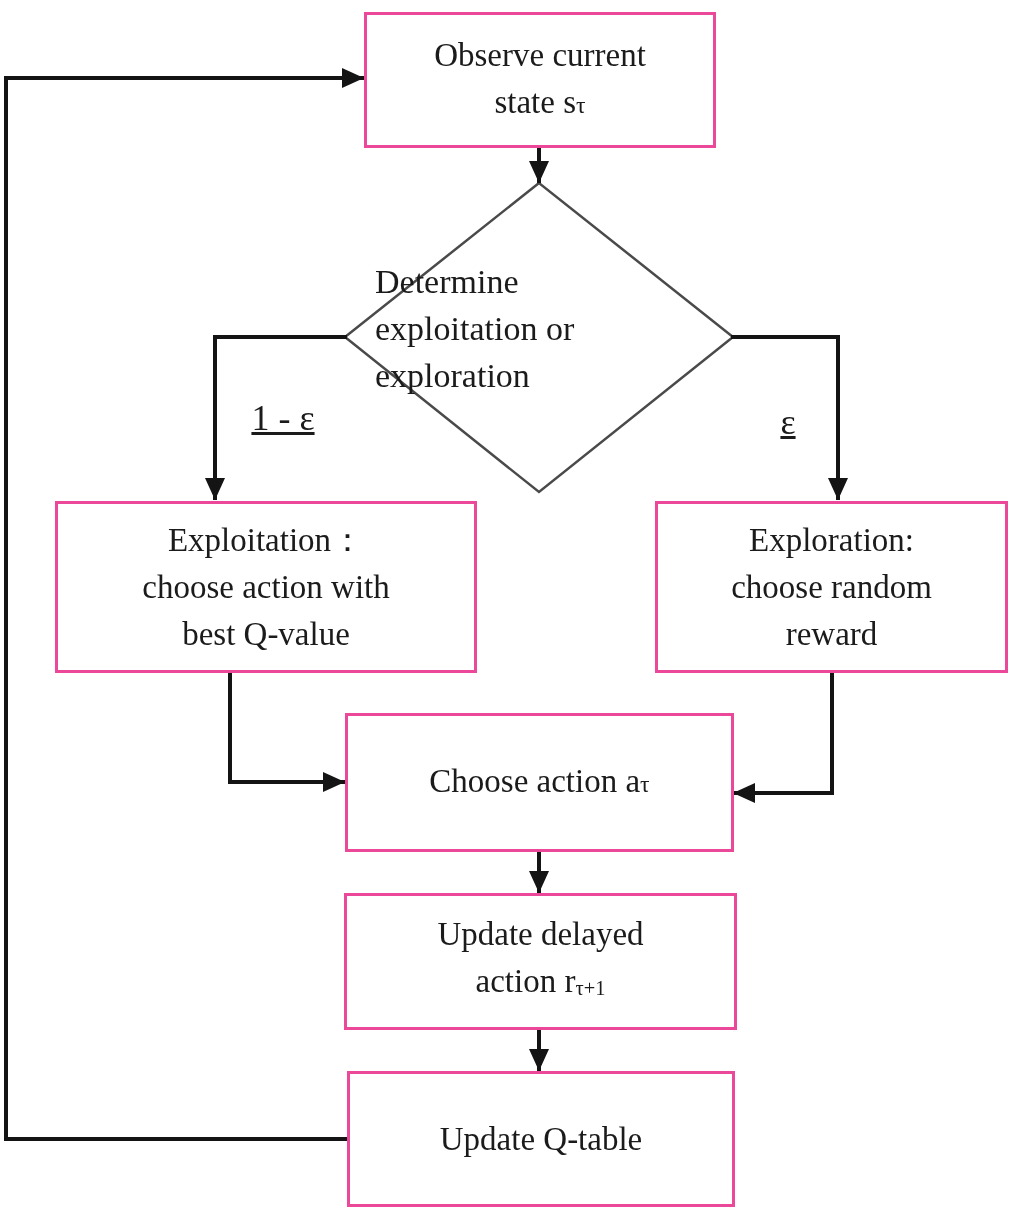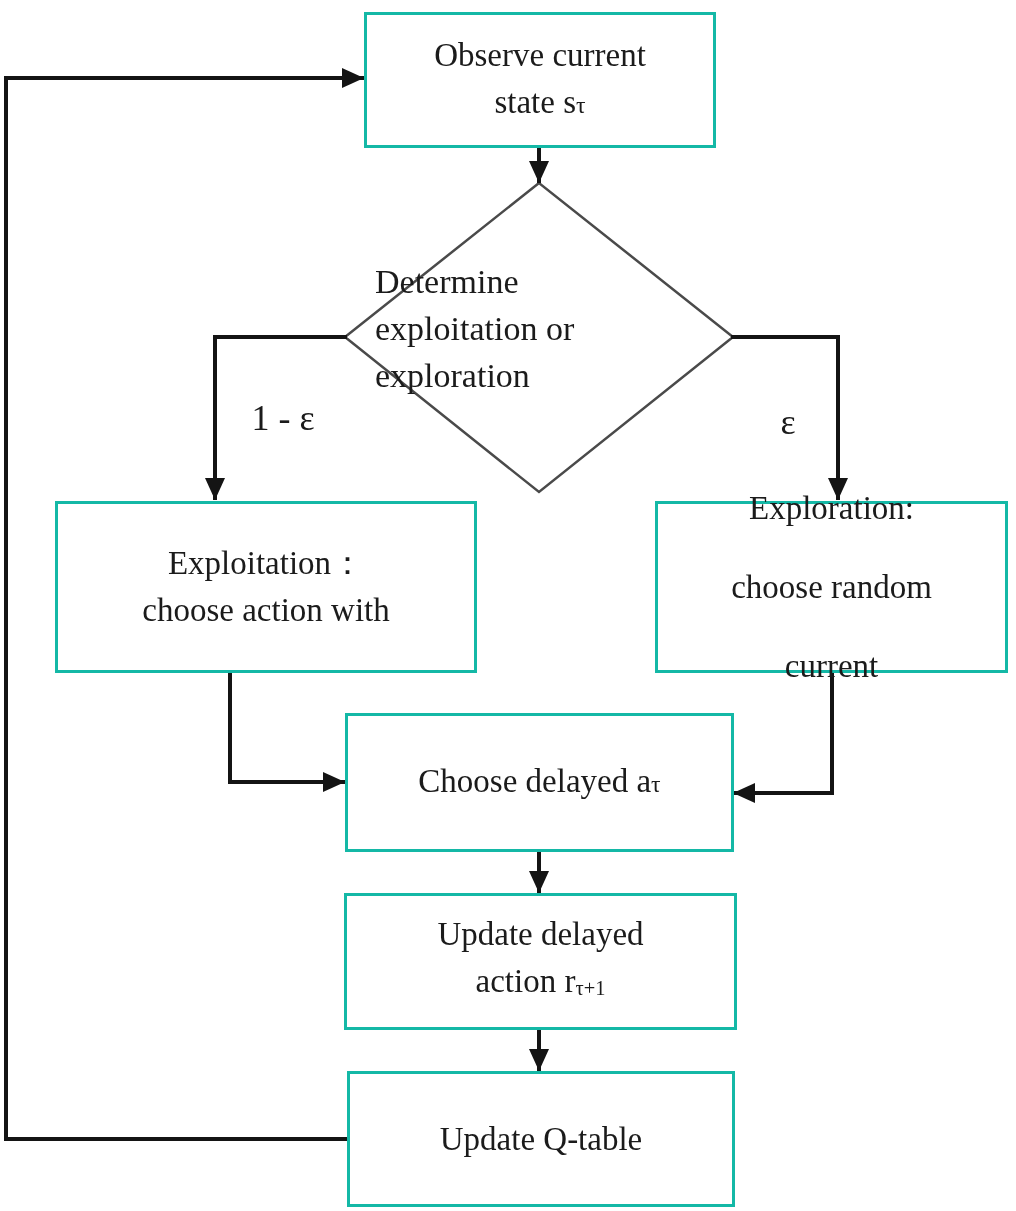--- a/index.html
+++ b/index.html
@@ -16,49 +16,50 @@
     color: #1b1b1b;
     overflow: hidden;
   }
   #edges {
     position: absolute;
     left: 0; top: 0;
     width: 1016px; height: 1211px;
   }
   .node {
     position: absolute;
-    border: 3px solid #14b8a6;
+    border: 3px solid #ec4899;
     background: #ffffff;
     display: flex;
     flex-direction: column;
     align-items: center;
     justify-content: center;
     text-align: center;
     font-size: 33px;
     line-height: 47px;
     box-sizing: border-box;
   }
   .node-observe   { left: 364px; top: 12px;   width: 352px; height: 136px; }
   .node-exploit   { left: 55px;  top: 501px;  width: 422px; height: 172px; }
-  .node-explore   { left: 655px; top: 501px;  width: 353px; height: 172px; gap: 32px; }
+  .node-explore   { left: 655px; top: 501px;  width: 353px; height: 172px; }
   .node-choose    { left: 345px; top: 713px;  width: 389px; height: 139px; }
   .node-reward    { left: 344px; top: 893px;  width: 393px; height: 137px; }
   .node-update    { left: 347px; top: 1071px; width: 388px; height: 136px; }
   .diamond-text {
     position: absolute;
     left: 375px; top: 258px;
     width: 328px;
     font-size: 34px;
     line-height: 47px;
   }
   .edge-label {
     position: absolute;
     font-size: 36px;
     line-height: 40px;
     text-align: center;
+    text-decoration: underline;
   }
   .label-exploit { left: 233px; top: 398px; width: 100px; }
   .label-explore { left: 763px; top: 402px; width: 50px;  }
   .sub {
     font-size: 0.72em;
   }
   .sub-low {
     font-size: 0.62em;
     vertical-align: -0.14em;
     text-align: right;
@@ -106,30 +107,31 @@
     <div>exploration</div>
   </div>
 
   <div class="edge-label label-exploit">1 - ε</div>
 
   <div class="edge-label label-explore">ε</div>
 
   <div class="node node-exploit">
     <div>Exploitation：</div>
     <div>choose action with</div>
+    <div>best Q-value</div>
   </div>
 
   <div class="node node-explore">
     <div>Exploration:</div>
     <div>choose random</div>
-    <div>current</div>
+    <div>reward</div>
   </div>
 
   <div class="node node-choose">
-    <div><span>Choose delayed a</span><span class="sub">τ</span></div>
+    <div><span>Choose action a</span><span class="sub">τ</span></div>
   </div>
 
   <div class="node node-reward">
     <div>Update delayed</div>
     <div><span>action r</span><span class="sub-low">τ+1</span></div>
   </div>
 
   <div class="node node-update">
     <div>Update Q-table</div>
   </div>

